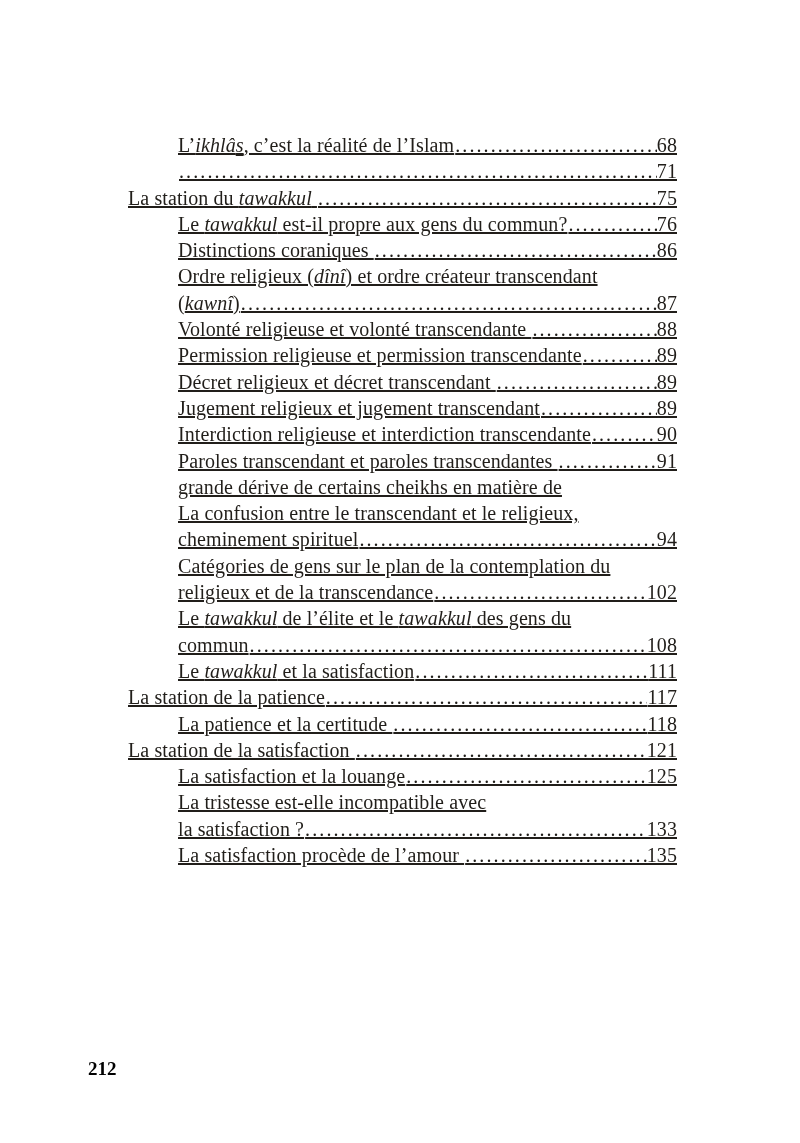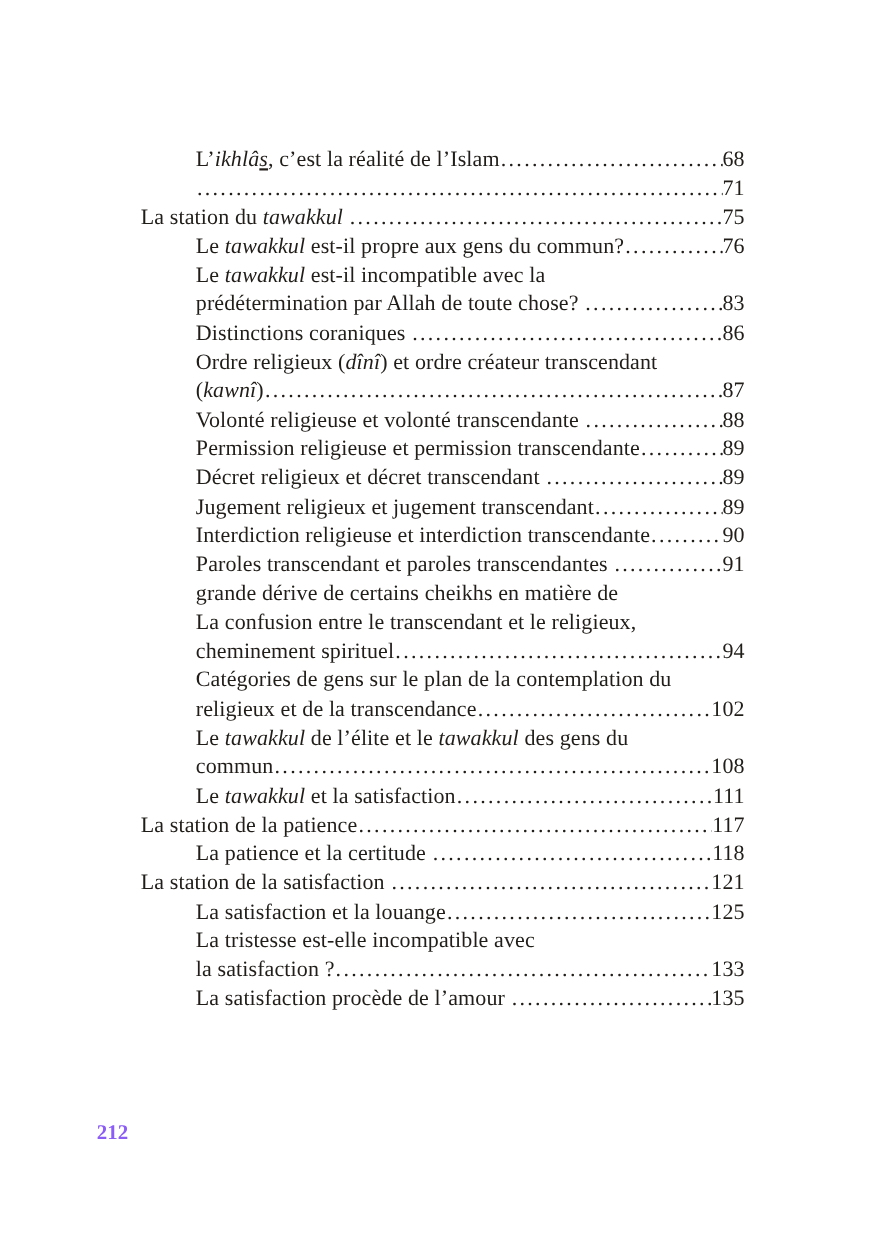--- a/index.html
+++ b/index.html
@@ -22,20 +22,21 @@
     top: 132px;
     width: 549px;
     font-size: 20px;
     line-height: 26.3px;
     letter-spacing: 0.1px;
   }
   .entry { }
   .row {
     display: flex;
     align-items: baseline;
+    text-decoration: underline;
   }
   .row.indent-2 {
     padding-left: 50px;
   }
   .text {
     white-space: pre;
     flex: 0 0 auto;
   }
   .seg { white-space: pre; }
   .seg.it { font-style: italic; }
@@ -54,24 +55,24 @@
     content: "........................................................................................................................................";
     letter-spacing: 2.1px;
   }
   .pagenum {
     flex: 0 0 auto;
     white-space: pre;
   }
   .folio {
     position: absolute;
     left: 88px;
-    top: 1019px;
+    top: 1058px;
     font-size: 19px;
     font-weight: bold;
-    color: #8b5cf6;
+    color: #000000;
   }
 </style>
 </head>
 <body>
 
 <div class="page">
   <div class="toc">
       <div class="entry">
         <div class="row indent-2">
           <span class="text"><span class="seg">L’</span><span class="seg it">ikhlâ</span><span class="seg it un">s</span><span class="seg">, c’est la réalité de l’Islam</span></span>
@@ -94,30 +95,20 @@
       </div>
       <div class="entry">
         <div class="row indent-2">
           <span class="text"><span class="seg">Le </span><span class="seg it">tawakkul</span><span class="seg"> est-il propre aux gens du commun?</span></span>
           <span class="leader"></span>
           <span class="pagenum">76</span>
         </div>
       </div>
       <div class="entry">
         <div class="row indent-2">
-          <span class="text"><span class="seg">Le </span><span class="seg it">tawakkul</span><span class="seg"> est-il incompatible avec la</span></span>
-        </div>
-        <div class="row indent-2">
-          <span class="text"><span class="seg">prédétermination par Allah de toute chose? </span></span>
-          <span class="leader"></span>
-          <span class="pagenum">83</span>
-        </div>
-      </div>
-      <div class="entry">
-        <div class="row indent-2">
           <span class="text"><span class="seg">Distinctions coraniques </span></span>
           <span class="leader"></span>
           <span class="pagenum">86</span>
         </div>
       </div>
       <div class="entry">
         <div class="row indent-2">
           <span class="text"><span class="seg">Ordre religieux (</span><span class="seg it">dînî</span><span class="seg">) et ordre créateur transcendant</span></span>
         </div>
         <div class="row indent-2">

